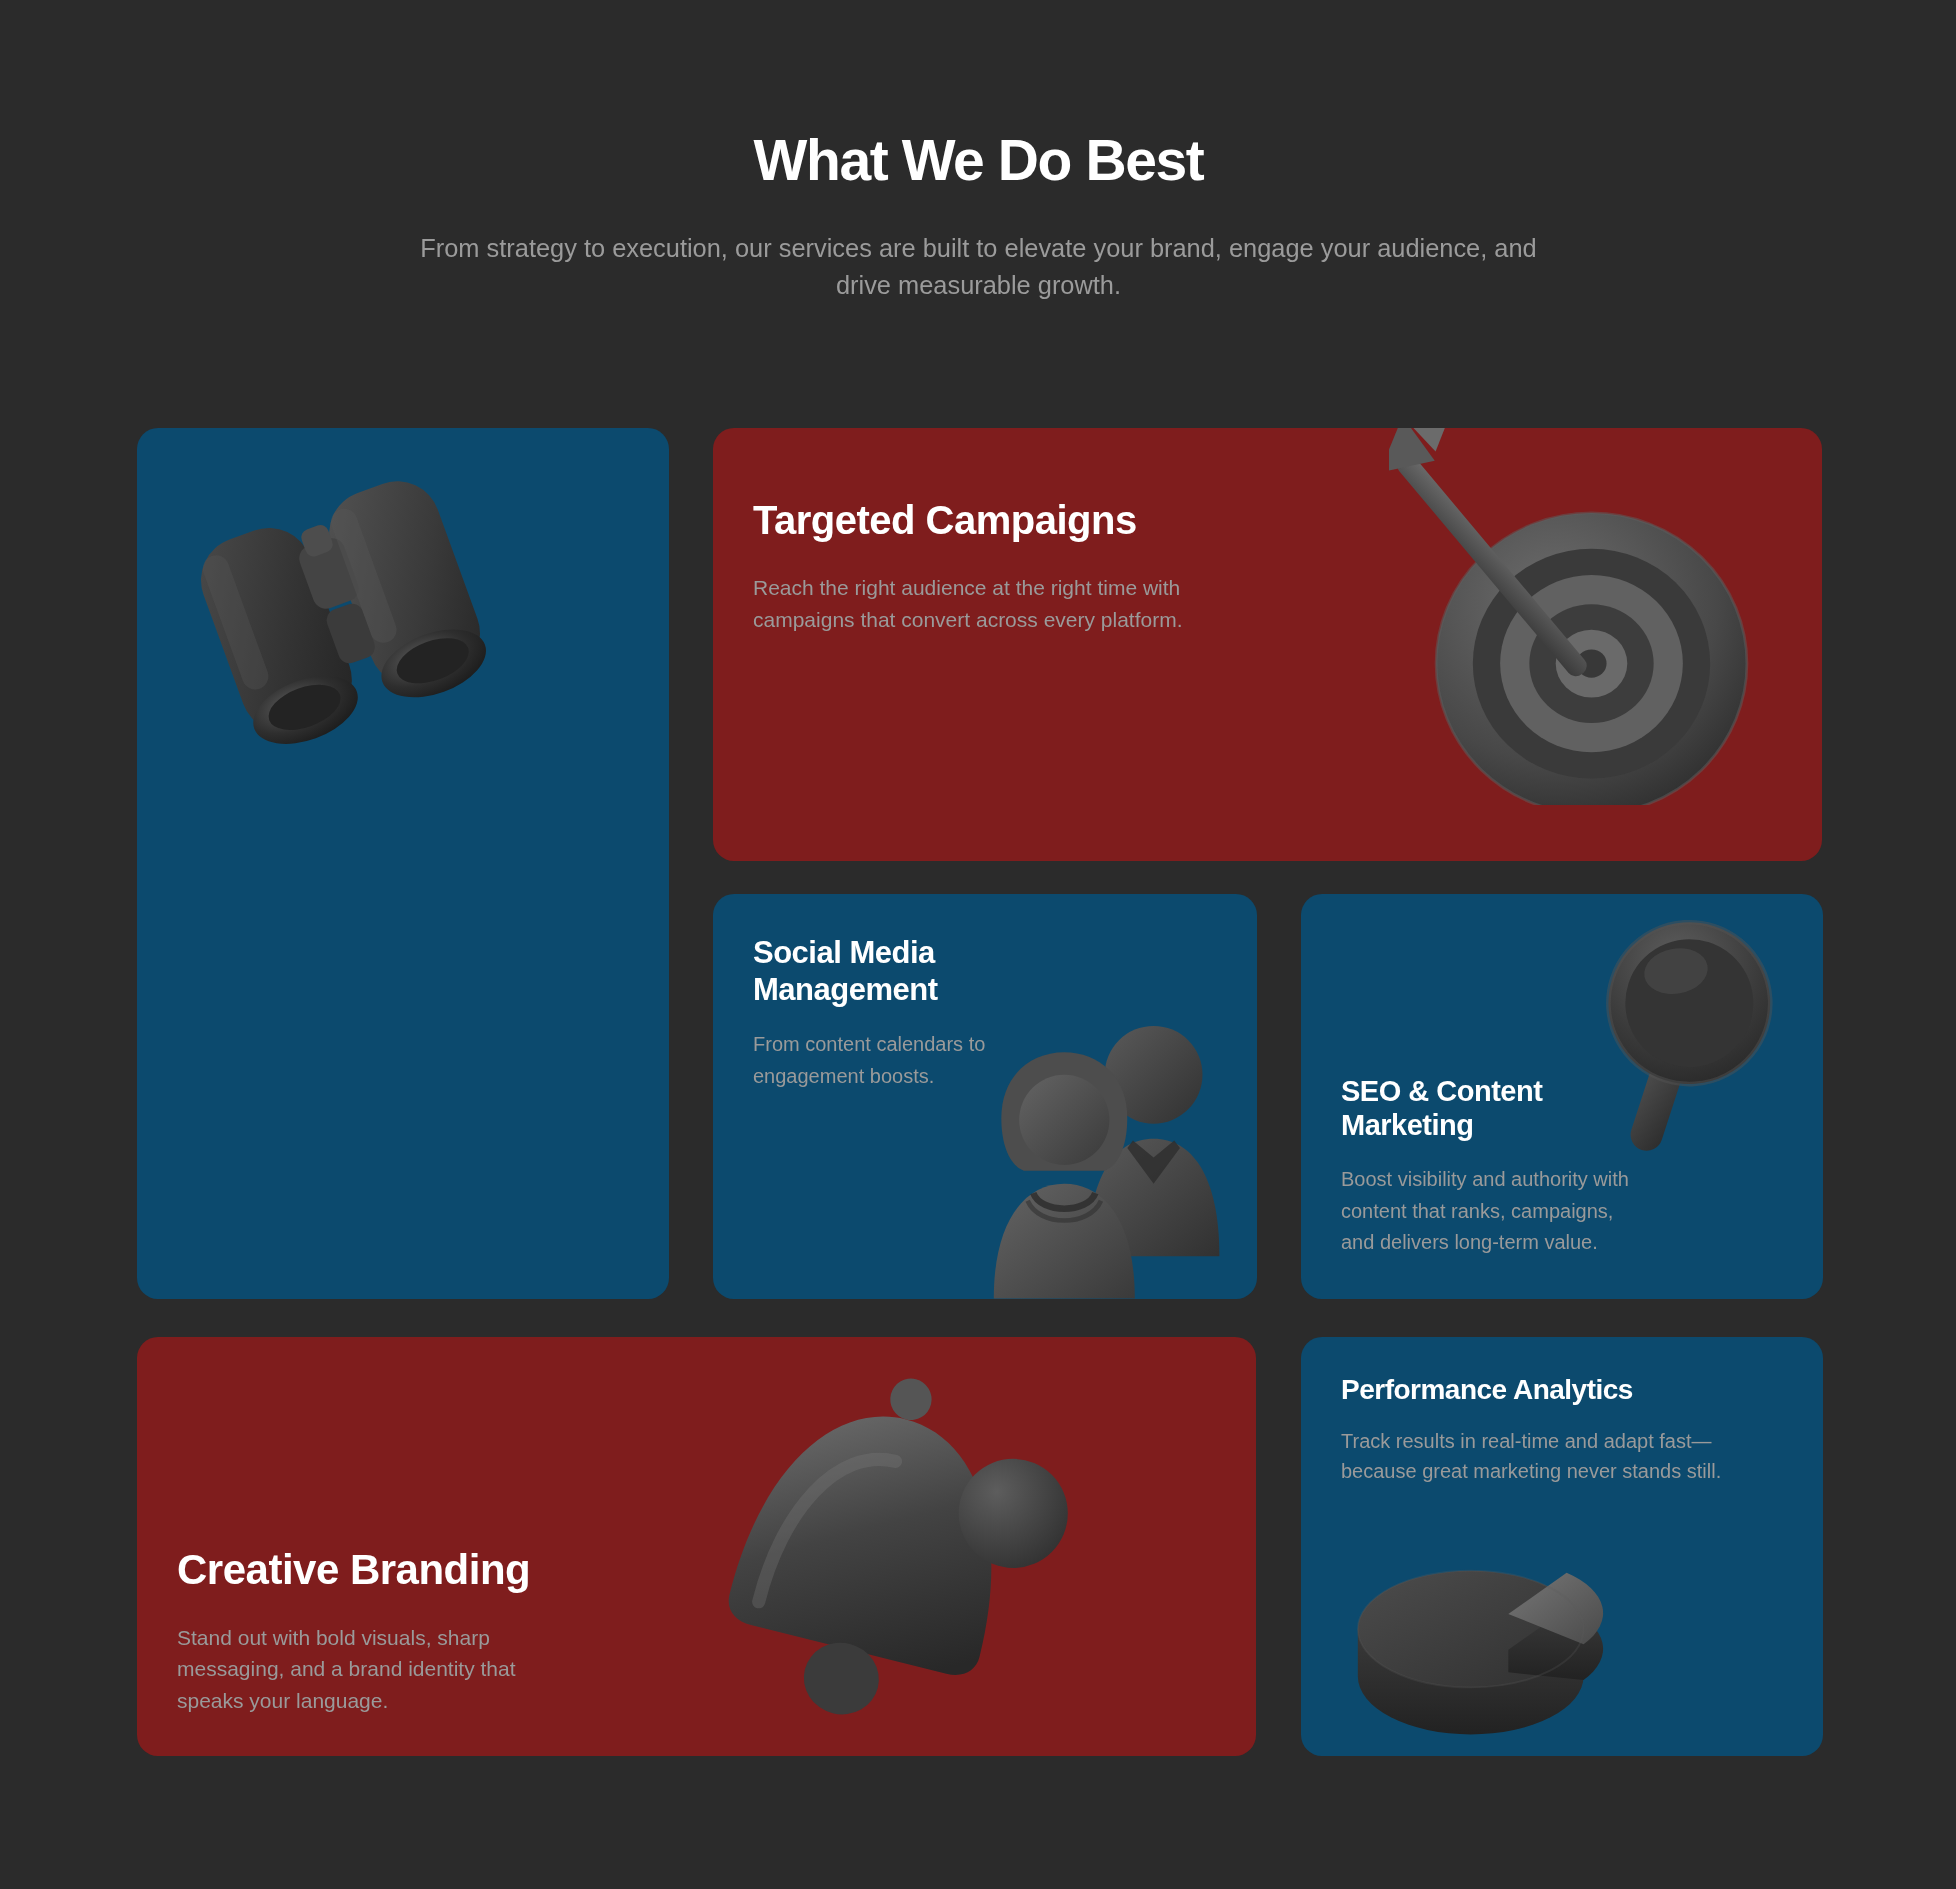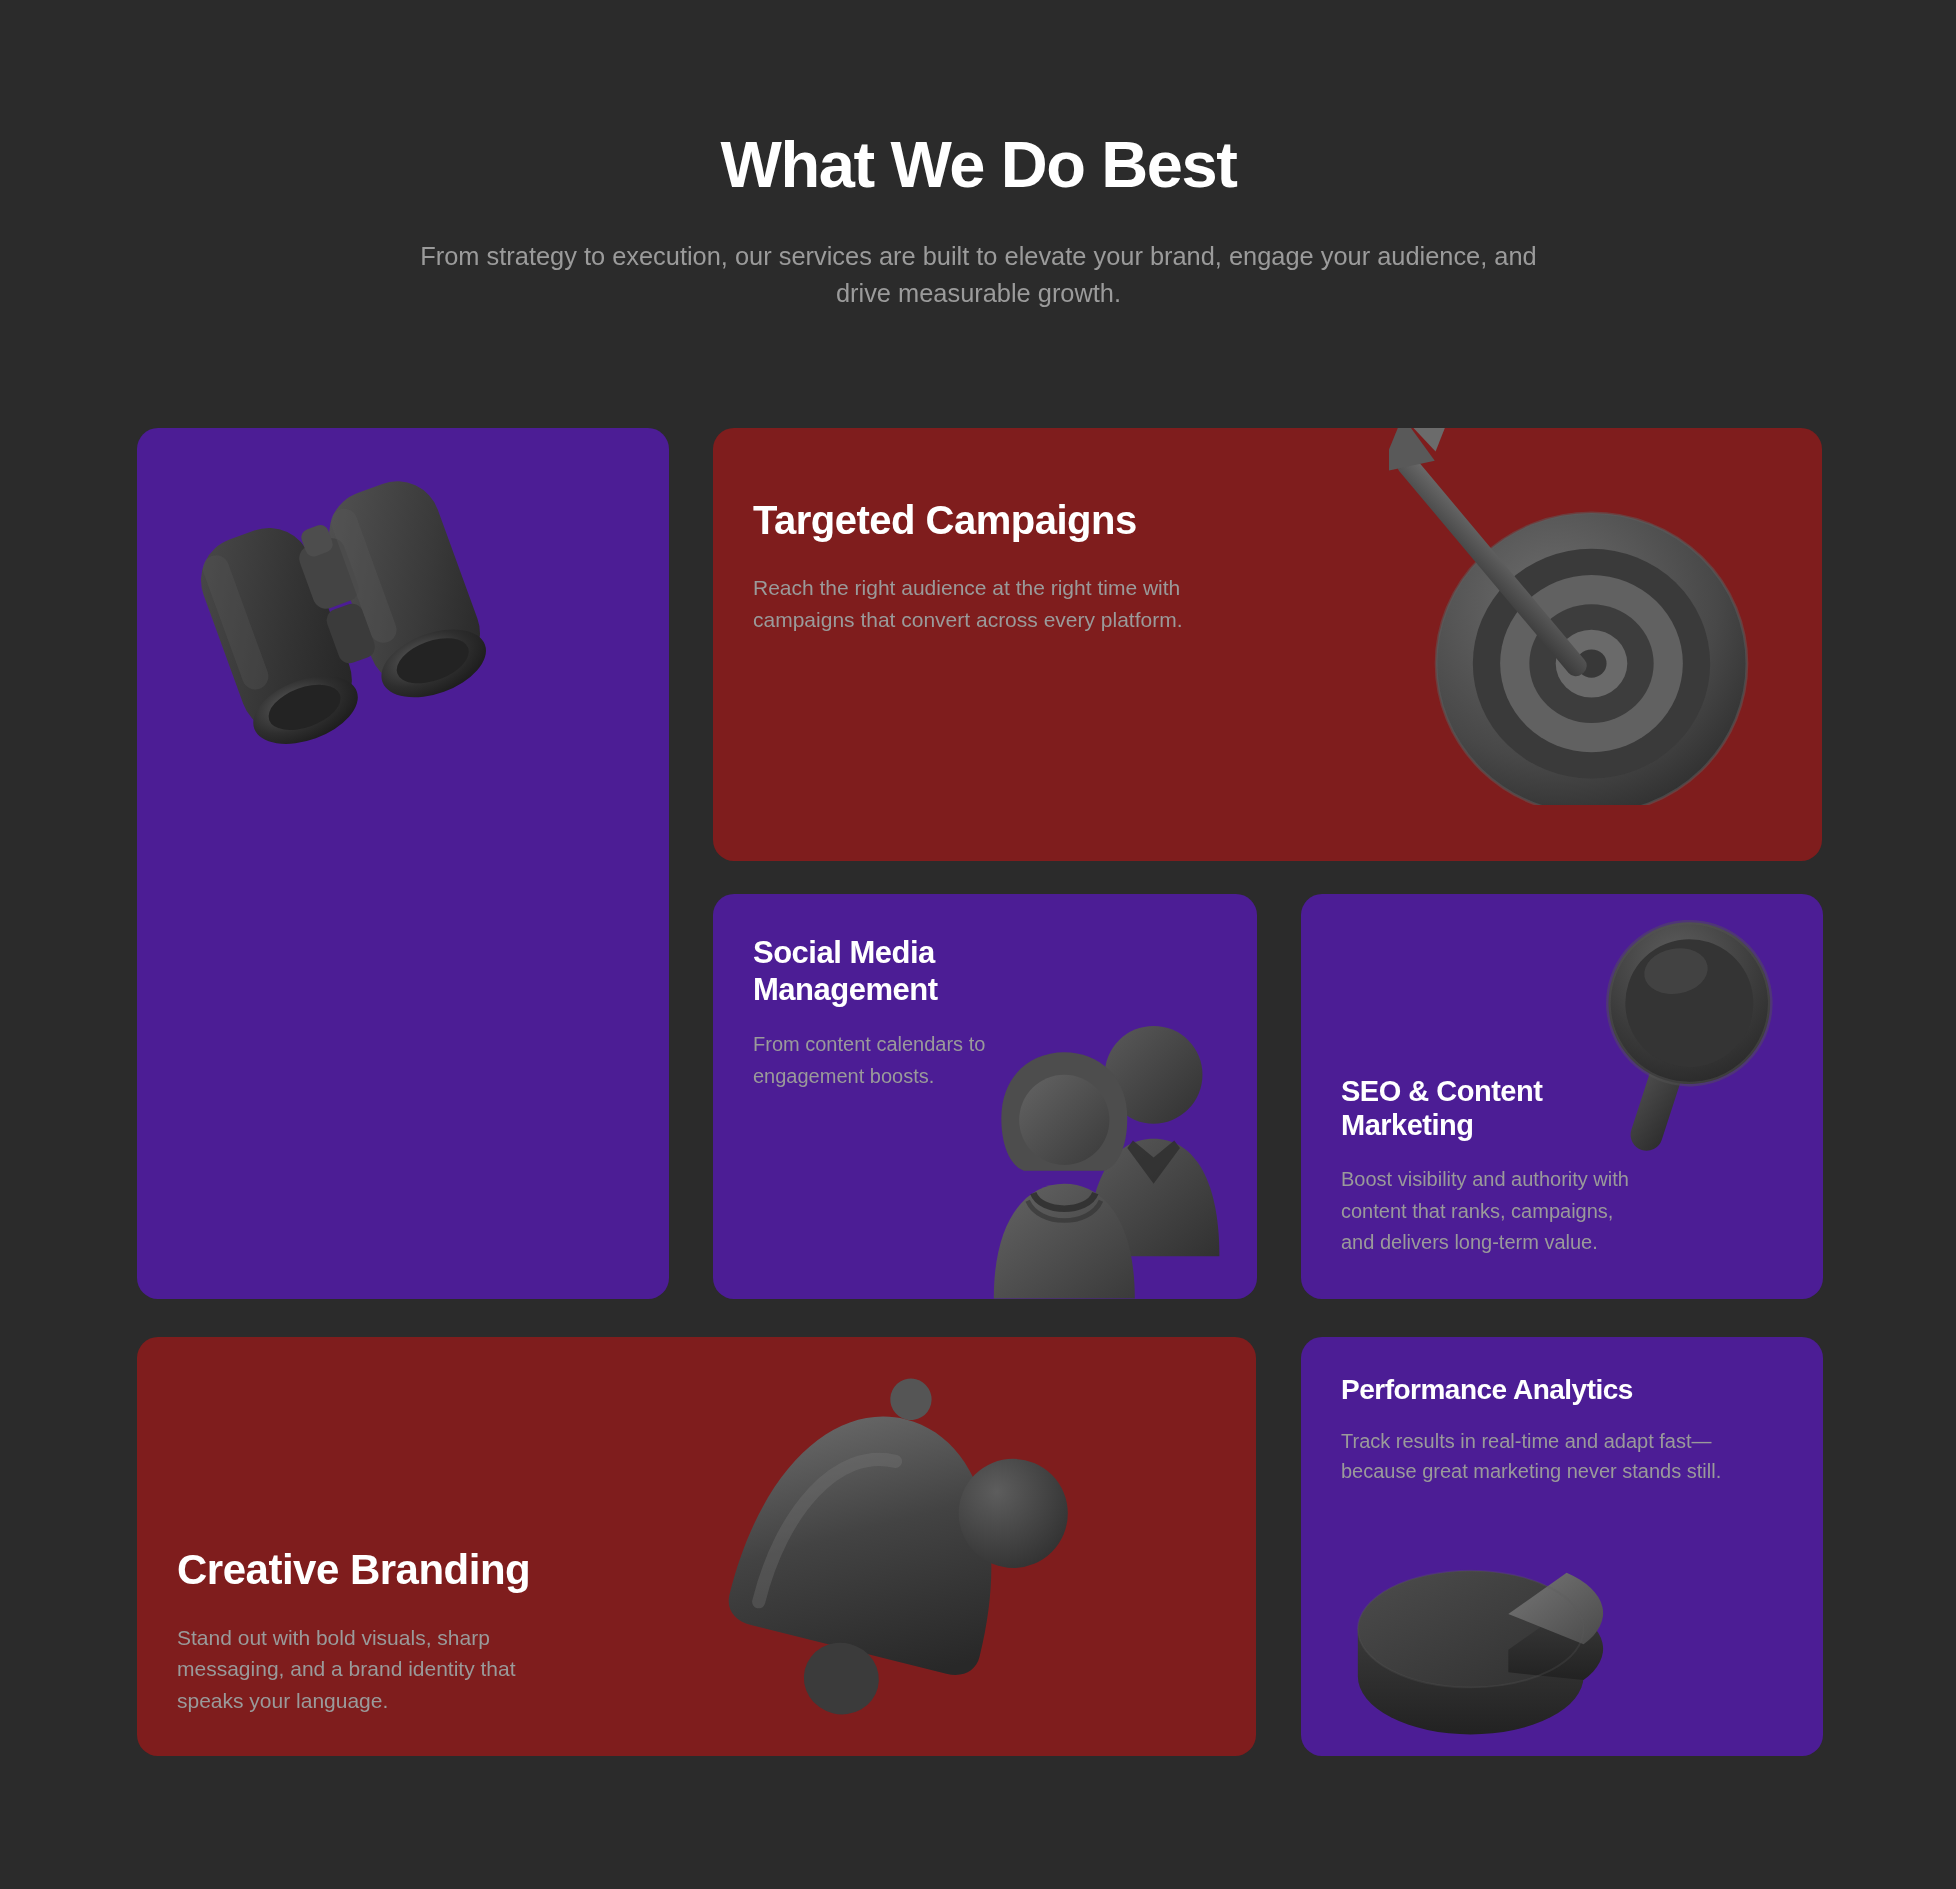--- a/index.html
+++ b/index.html
@@ -19,21 +19,21 @@
 
   
   .header {
     position: absolute;
     top: 132px;
     left: 0;
     width: 1957px;
     text-align: center;
   }
   .page-title {
-    font-size: 65px;
+    font-size: 57px;
     line-height: 1.0;
     font-weight: 700;
     color: #ffffff;
     letter-spacing: -1.4px;
   }
   .page-subtitle {
     margin: 41px auto 0;
     width: 1177px;
     font-size: 25.4px;
     line-height: 1.46;
@@ -47,21 +47,21 @@
     left: 137px;
     top: 428px;
     width: 1686px;
     height: 1328px;
   }
   .card {
     position: absolute;
     border-radius: 21px;
     overflow: hidden;
   }
-  .card.dark  { background: #4c1d95; }
+  .card.dark  { background: #0c4a6e; }
   .card.light { background: #7f1d1d; }
 
   .card-body {
     position: absolute;
     z-index: 3;
   }
   .card-title {
     color: #ffffff;
     font-weight: 700;
     letter-spacing: -0.5px;

